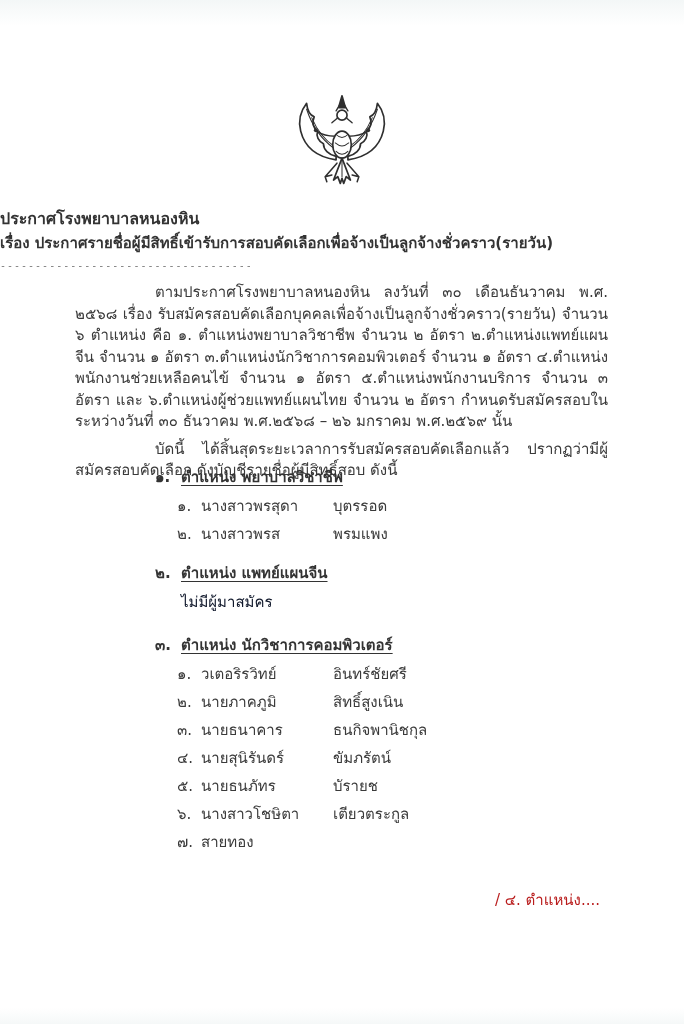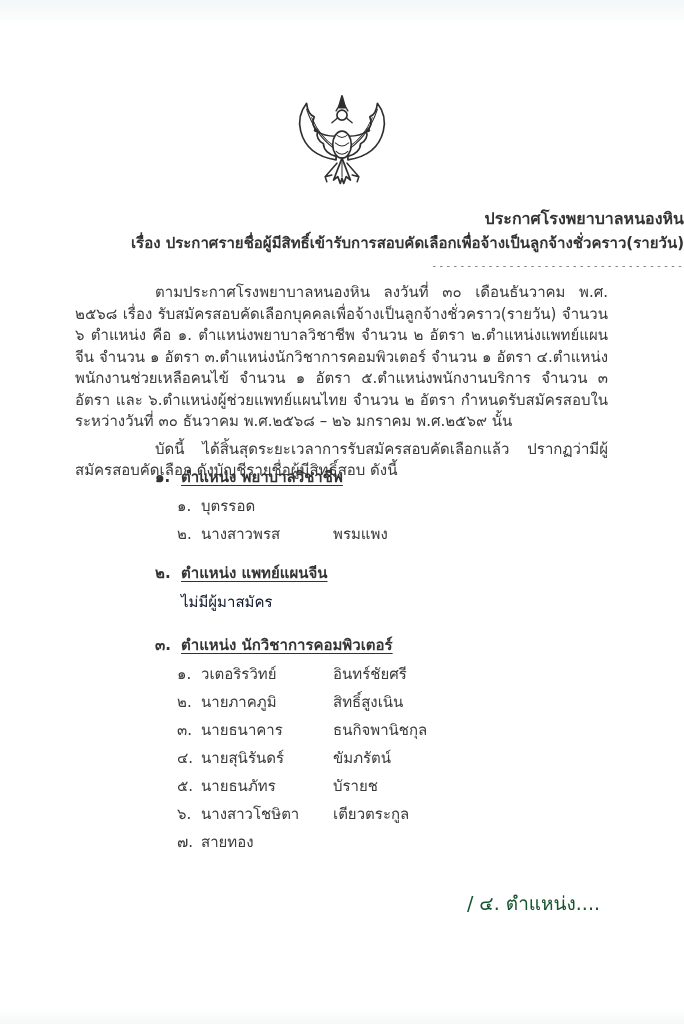--- a/index.html
+++ b/index.html
@@ -20,21 +20,21 @@
     position:absolute;bottom:0;left:0;width:100%;height:16px;
     background:linear-gradient(to top, rgba(222,232,232,0.30), rgba(255,255,255,0));
   }
   .emblem-wrap{
     position:absolute;top:92px;left:0;width:100%;
     display:flex;justify-content:center;
   }
   .emblem-wrap svg{display:block;}
   .heading-block{
     position:absolute;top:208px;left:0;width:100%;
-    text-align:right;
+    text-align:left;
   }
   .doc-title{
     font-size:16px;font-weight:bold;color:#333;
     line-height:22px;
   }
   .doc-subject{
     font-size:15px;font-weight:bold;color:#333;
     line-height:22px;margin-top:2px;
   }
   .divider{
@@ -72,21 +72,21 @@
   }
   .applicant-no{width:24px;flex:0 0 auto;}
   .applicant-first{width:132px;flex:0 0 auto;}
   .applicant-last{flex:1 1 auto;}
   .empty-note{
     padding-left:106px;line-height:28px;color:#0f172a;
   }
   .spacer-sm{height:4px;}
   .continuation{
     position:absolute;top:888px;right:84px;
-    font-size:19px;color:#14532d;
+    font-size:15px;color:#b91c1c;
   }
 </style>
 </head>
 <body>
 
 <div class="page">
 
   <div class="scan-edge-top"></div>
 
   <div class="emblem-wrap">
@@ -135,20 +135,21 @@
 
   <div class="roster">
 
     <div class="section">
       <div class="section-heading">
         <span class="section-no">๑.</span>
         <span class="section-title">ตำแหน่ง  พยาบาลวิชาชีพ</span>
       </div>
       <div class="applicant-row">
         <span class="applicant-no">๑.</span>
+        <span class="applicant-first">นางสาวพรสุดา</span>
         <span class="applicant-last">บุตรรอด</span>
       </div>
       <div class="applicant-row">
         <span class="applicant-no">๒.</span>
         <span class="applicant-first">นางสาวพรส</span>
         <span class="applicant-last">พรมแพง</span>
       </div>
     </div>
 
     <div class="section">

